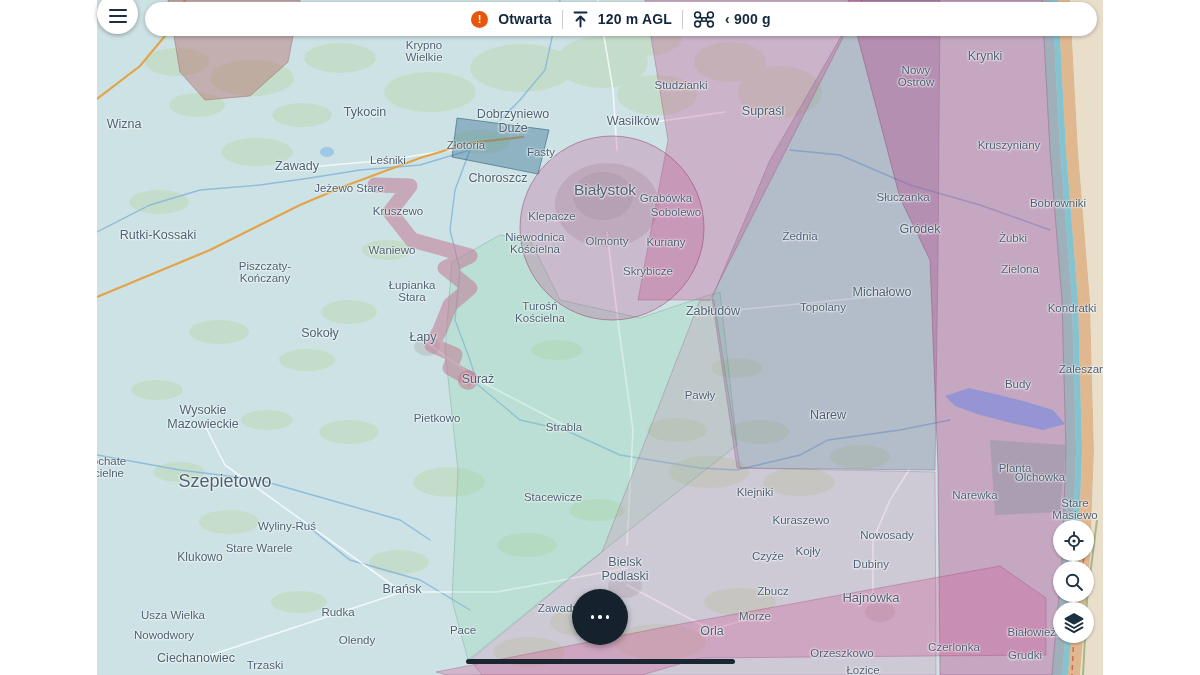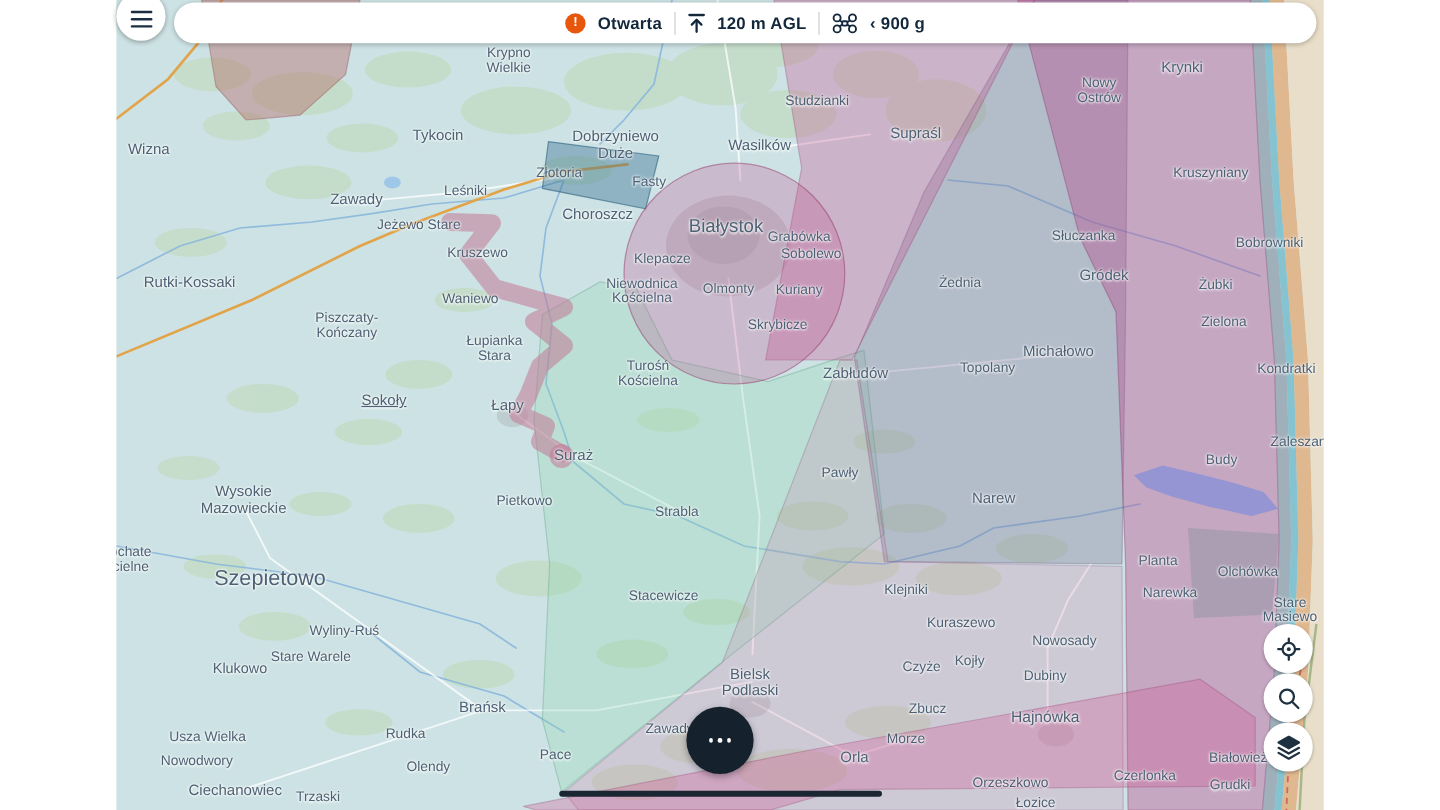--- a/index.html
+++ b/index.html
@@ -187,46 +187,46 @@
         <div class="map-label" style="left: 823px; top: 230px; font-size: 12.5px;">Gródek</div>
         <div class="map-label" style="left: 703px; top: 236px;">Żednia</div>
         <div class="map-label" style="left: 438px; top: 243px;">Niewodnica
 Kościelna</div>
         <div class="map-label" style="left: 61px; top: 236px; font-size: 12.5px;">Rutki-Kossaki</div>
         <div class="map-label" style="left: 510px; top: 241px;">Olmonty</div>
         <div class="map-label" style="left: 569px; top: 242px;">Kuriany</div>
         <div class="map-label" style="left: 916px; top: 238px;">Żubki</div>
         <div class="map-label" style="left: 295px; top: 250px;">Waniewo</div>
         <div class="map-label" style="left: 923px; top: 269px;">Zielona</div>
-        <div class="map-label" style="left: 168px; top: 272px; margin-left: 24px;">Piszczaty-
+        <div class="map-label" style="left: 168px; top: 272px;">Piszczaty-
 Kończany</div>
         <div class="map-label" style="left: 551px; top: 271px;">Skrybicze</div>
         <div class="map-label" style="left: 315px; top: 291px;">Łupianka
 Stara</div>
         <div class="map-label" style="left: 785px; top: 293px; font-size: 12.5px;">Michałowo</div>
         <div class="map-label" style="left: 975px; top: 308px;">Kondratki</div>
         <div class="map-label" style="left: 443px; top: 312px;">Turośń
 Kościelna</div>
         <div class="map-label" style="left: 616px; top: 312px; font-size: 12.5px;">Zabłudów</div>
         <div class="map-label" style="left: 726px; top: 307px;">Topolany</div>
-        <div class="map-label" style="left: 223px; top: 334px; font-size: 12.5px; text-decoration: underline;">Sokoły</div>
+        <div class="map-label" style="left: 223px; top: 334px; font-size: 12.5px;">Sokoły</div>
         <div class="map-label" style="left: 326px; top: 338px; font-size: 12.5px;">Łapy</div>
         <div class="map-label" style="left: 381px; top: 380px; font-size: 12.5px;">Suraż</div>
         <div class="map-label" style="left: 988px; top: 369px;">Zaleszany</div>
         <div class="map-label" style="left: 921px; top: 384px;">Budy</div>
         <div class="map-label" style="left: 603px; top: 395px;">Pawły</div>
         <div class="map-label" style="left: 106px; top: 417px; font-size: 12.5px;">Wysokie
 Mazowieckie</div>
         <div class="map-label" style="left: 731px; top: 416px; font-size: 12.5px;">Narew</div>
         <div class="map-label" style="left: 467px; top: 427px;">Strabla</div>
         <div class="map-label" style="left: 340px; top: 418px;">Pietkowo</div>
         <div class="map-label" style="left: 128px; top: 482px; font-size: 18px;">Szepietowo</div>
         <div class="map-label" style="left: 12px; top: 467px;">ochate
 cielne</div>
-        <div class="map-label" style="left: 860px; top: 468px; padding-left: 16px;">Planta</div>
+        <div class="map-label" style="left: 910px; top: 468px; padding-left: 16px;">Planta</div>
         <div class="map-label" style="left: 943px; top: 477px;">Olchówka</div>
         <div class="map-label" style="left: 456px; top: 497px;">Stacewicze</div>
         <div class="map-label" style="left: 878px; top: 495px;">Narewka</div>
         <div class="map-label" style="left: 658px; top: 492px;">Klejniki</div>
         <div class="map-label" style="left: 978px; top: 509px;">Stare
 Masiewo</div>
         <div class="map-label" style="left: 704px; top: 520px;">Kuraszewo</div>
         <div class="map-label" style="left: 190px; top: 526px;">Wyliny-Ruś</div>
         <div class="map-label" style="left: 790px; top: 535px;">Nowosady</div>
         <div class="map-label" style="left: 162px; top: 548px;">Stare Warele</div>

